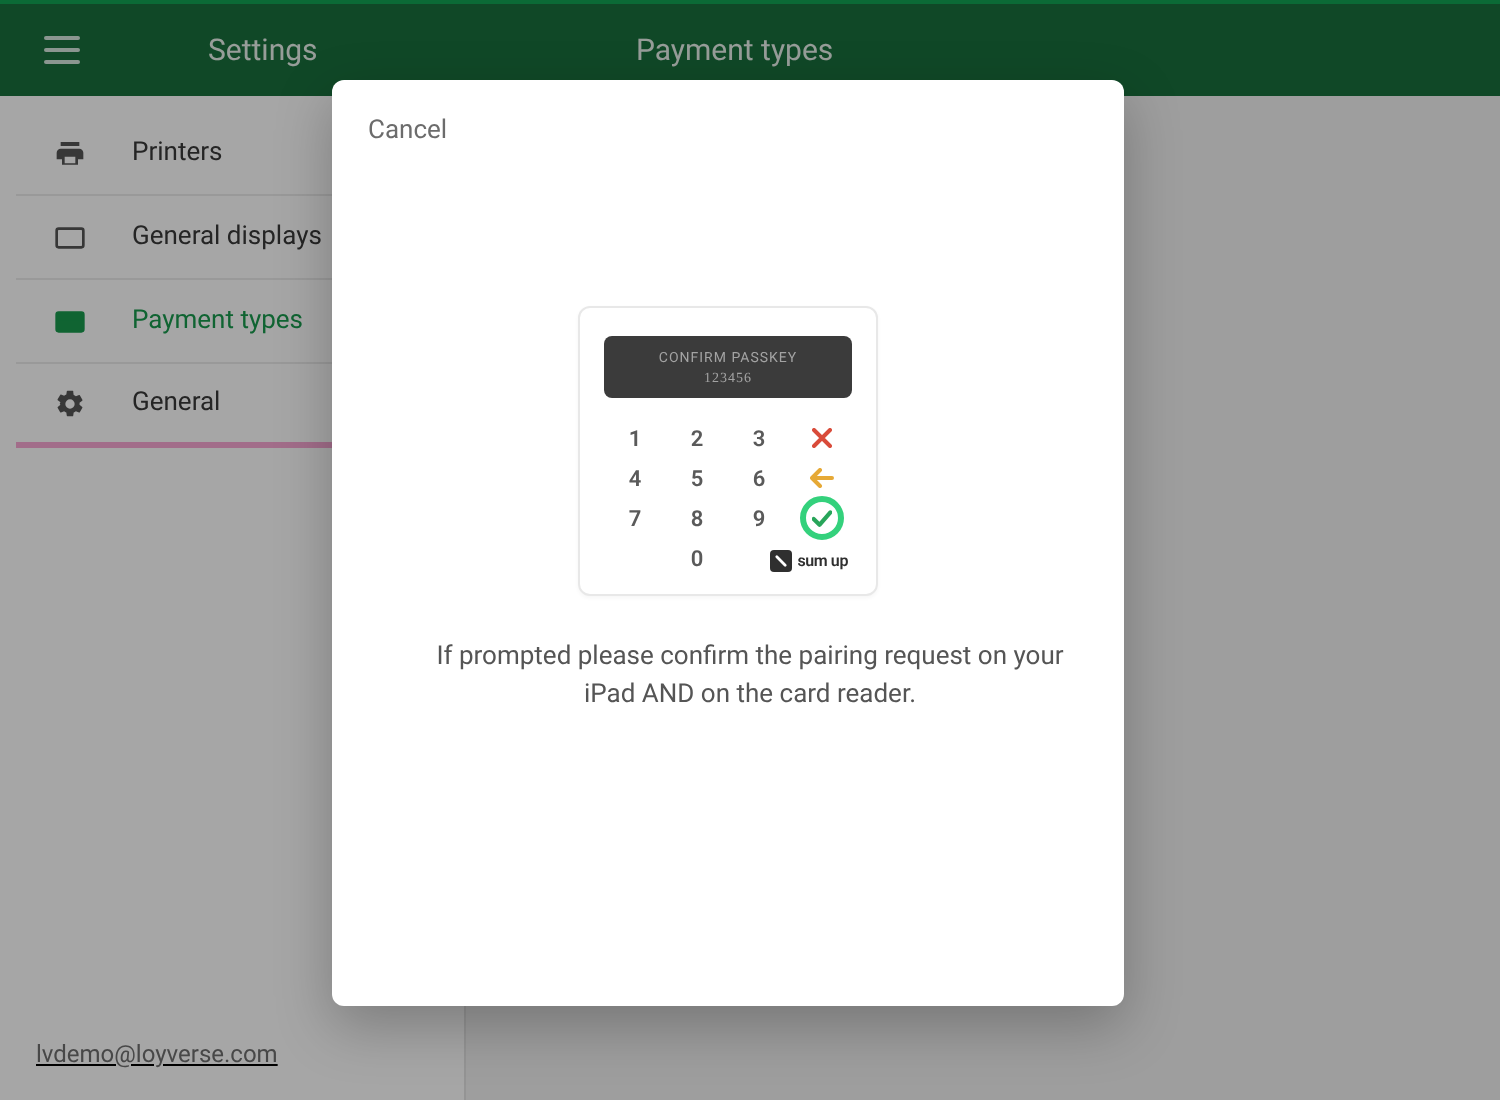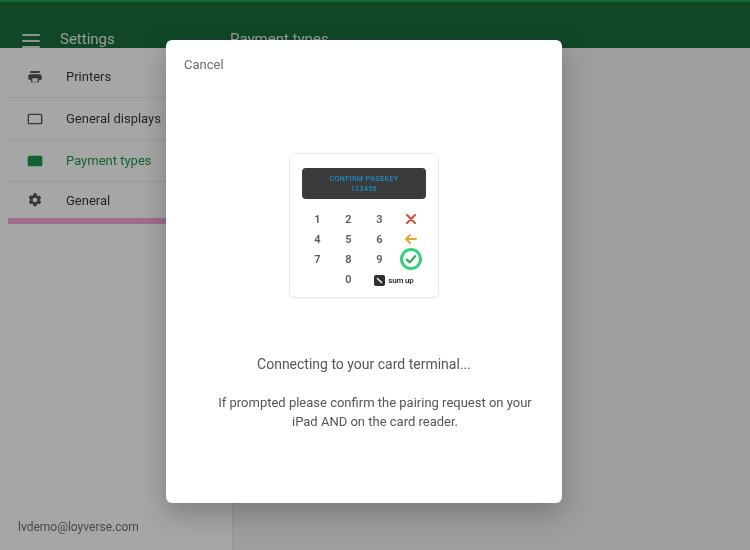--- a/index.html
+++ b/index.html
@@ -1,48 +1,48 @@
 <!DOCTYPE html>
 <html><head>
   <meta charset="utf-8">
   <style>
     * { margin: 0; padding: 0; box-sizing: border-box; font-family: -apple-system, BlinkMacSystemFont, "Segoe UI", Roboto, Arial, sans-serif; }
     html, body { width: 750px; height: 550px; overflow: hidden; }
     .app { position: relative; width: 750px; height: 550px; background: #f5f5f5; display: flex; flex-direction: column; }
     .top-accent { height: 2px; background: #12a453; }
-    .header { height: 46px; background: #1a6f3c; color: #fff; display: flex; align-items: flex-end; }
+    .header { height: 46px; background: #1a6f3c; color: #fff; display: flex; align-items: center; gap: 44px; }
     .hamburger { width: 18px; height: 14px; margin: 0 20px 0 22px; display: inline-flex; flex-direction: column; justify-content: space-between; }
     .hamburger span { display:block; height: 2px; background: #d6e7de; border-radius: 1px; }
     .hdr-left { font-size: 15px; color: #e8f2ec; width: 170px; }
     .hdr-right { font-size: 15px; color: #e8f2ec; }
     .body { flex: 1; display: flex; min-height: 0; justify-content: space-between; }
     .sidebar { width: 233px; background: #fff; border-right: 1px solid #e4e4e4; display: flex; flex-direction: column; }
     .side-list { padding-top: 8px; flex: 1; }
     .side-item { display: flex; align-items: center; height: 42px; padding: 0 14px 0 18px; margin: 0 8px; border-bottom: 1px solid #ececec; cursor: pointer; }
-    .side-item:last-of-type { border-bottom: 6px solid #f9a8d4; }
+    .side-item:last-of-type { border-bottom: 3px solid #f9a8d4; }
     .side-ico { width: 18px; height: 18px; margin-right: 22px; display: inline-flex; align-items: center; justify-content: center; }
     .side-ico svg { display:block; }
     .side-label { font-size: 13px; color: #3a3a3a; }
     .side-item.active .side-label { color: #199a4e; }
     .side-item.active .side-ico svg { fill: #199a4e; stroke: #199a4e; }
-    .sidebar-bottom { padding: 0 14px 8px; }
+    .sidebar-bottom { padding: 0 14px 8px; text-decoration: underline; }
     .user-email { font-size: 12px; color: #6f6f6f; margin-bottom: 8px; padding-left: 4px; }
     .signout { height: 34px; border: 1px solid #d7d7d7; background: #f7f7f7; display: flex; align-items: center; justify-content: center; font-size: 11px; letter-spacing: 0.3px; color: #494949; cursor: pointer; }
     .main { flex: 1; background: #f3f3f3; }
 
     .overlay { position: absolute; inset: 0; background: rgba(0,0,0,0.35); }
     .modal { position: absolute; left: 166px; top: 40px; width: 396px; height: 463px; background: #fff; border-radius: 6px; box-shadow: 0 10px 28px rgba(0,0,0,0.25); display: flex; flex-direction: column; }
     .modal-head { padding: 14px 18px 0; }
     .mcancel { font-size: 13px; color: #6c6c6c; cursor: pointer; }
     .modal-body { flex: 1; display: flex; flex-direction: column; align-items: center; padding: 0 20px 20px; }
 
     .reader { width: 150px; background: #fff; border: 1px solid #e8e8e8; border-radius: 6px; margin-top: 80px; padding: 14px 12px 8px; box-shadow: 0 1px 2px rgba(0,0,0,0.04); }
-    .lcd { background: #3b3b3b; color: #0ea5e9; border-radius: 4px; padding: 7px 4px 6px; text-align: center; font-family: "Courier New", monospace; }
+    .lcd { background: #3b3b3b; color: #a3a3a3; border-radius: 4px; padding: 7px 4px 6px; text-align: center; font-family: "Courier New", monospace; }
     .lcd-l1 { font-size: 7px; letter-spacing: 0.5px; }
-    .lcd-l2 { font-size: 7px; margin-top: 2px; letter-spacing: 0.5px;}
+    .lcd-l2 { font-size: 7px; margin-top: 2px; letter-spacing: 0.5px; font-family: Liberation Serif, serif;}
     .keypad { margin-top: 10px; display: grid; grid-template-columns: repeat(4, 1fr); grid-auto-rows: 20px; gap: 0; font-size: 11px; color: #5a5a5a; font-weight: 600; }
     .kc { display: flex; align-items: center; justify-content: center; }
     .kx svg { display:block;}
     .kback svg { display:block;}
     .kok { position: relative; }
     .kok .ring { position:absolute; left:50%; top:50%; transform:translate(-50%,-50%); width:22px; height:22px; border-radius:50%; border:3px solid #34d17c; display:flex; align-items:center; justify-content:center;}
     .kok .ring svg { display:block;}
     .brand { display:flex; align-items:center; justify-content:flex-end; gap:3px; margin-top:2px; }
     .brand-box { width:11px; height:11px; background:#2f2f2f; border-radius:2px; display:flex; align-items:center; justify-content:center;}
     .brand-box svg { display:block;}
@@ -144,30 +144,29 @@
           <span class="kc">9</span>
           <span class="kc kok">
             <span class="ring">
                 <svg width="10" height="9" viewBox="0 0 12 10">
                   <path d="M1 5 L4.5 8.5 L11 1" stroke="#28a55a" stroke-width="2.5" fill="none" stroke-linecap="round" stroke-linejoin="round"></path>
                 </svg>
               </span>
           </span>
           <span class="kc"></span>
           <span class="kc">0</span>
-          <span class="kc" style="grid-column:3 / span 2; justify-content:center; padding-right:2px;">
+          <span class="kc" style="grid-column:3 / span 2; justify-content:flex-end; padding-right:2px;">
             <span class="brand">
               <span class="brand-box">
                 <svg width="7" height="7" viewBox="0 0 10 10">
                     <path d="M2 2 L8 8" stroke="#fff" stroke-width="2" stroke-linecap="round"></path>
                   </svg>
               </span>
               <span class="brand-txt">sum up</span>
             </span>
           </span>
         </div>
       </div>
 
-      <div class="status">Connecting to your card terminal...</div>
       <div class="hint">If prompted please confirm the pairing request on your iPad AND on the card reader.</div>
     </div>
   </div>
 </div>
 
 </body></html>

